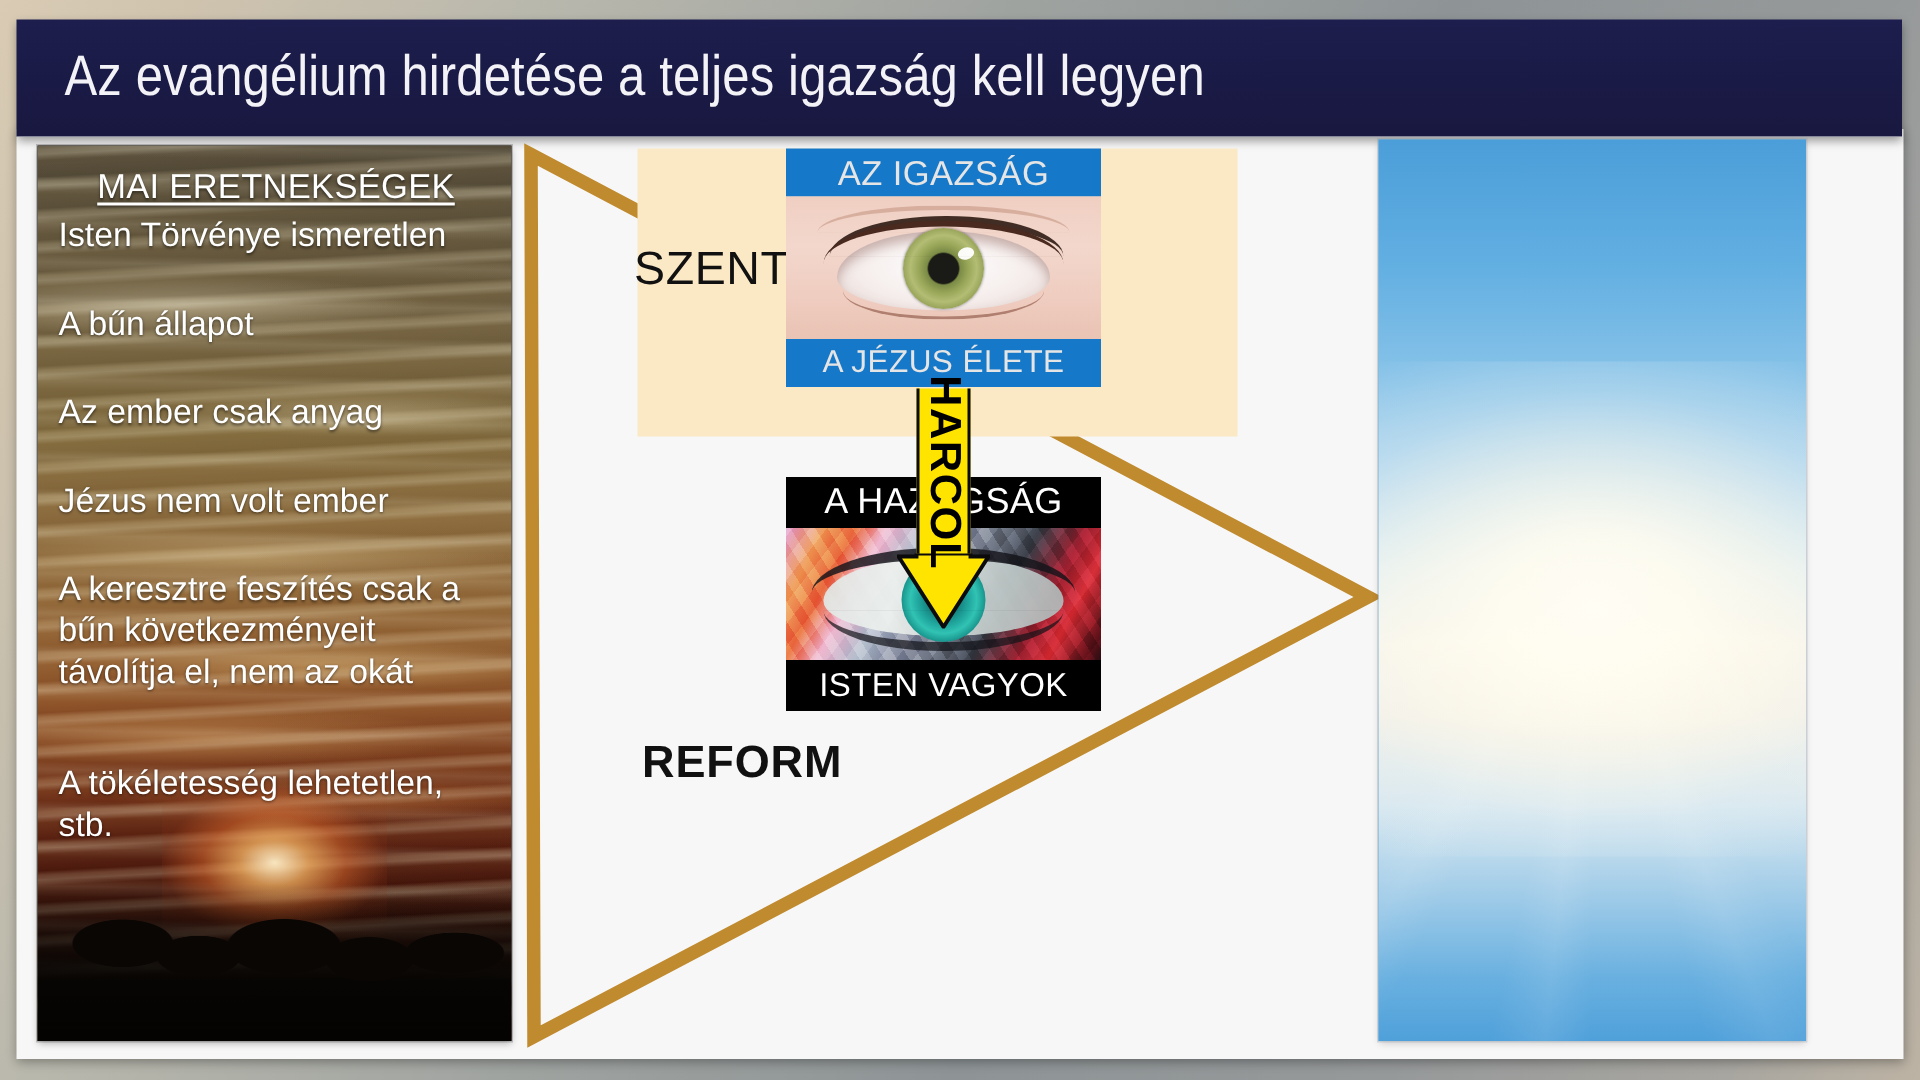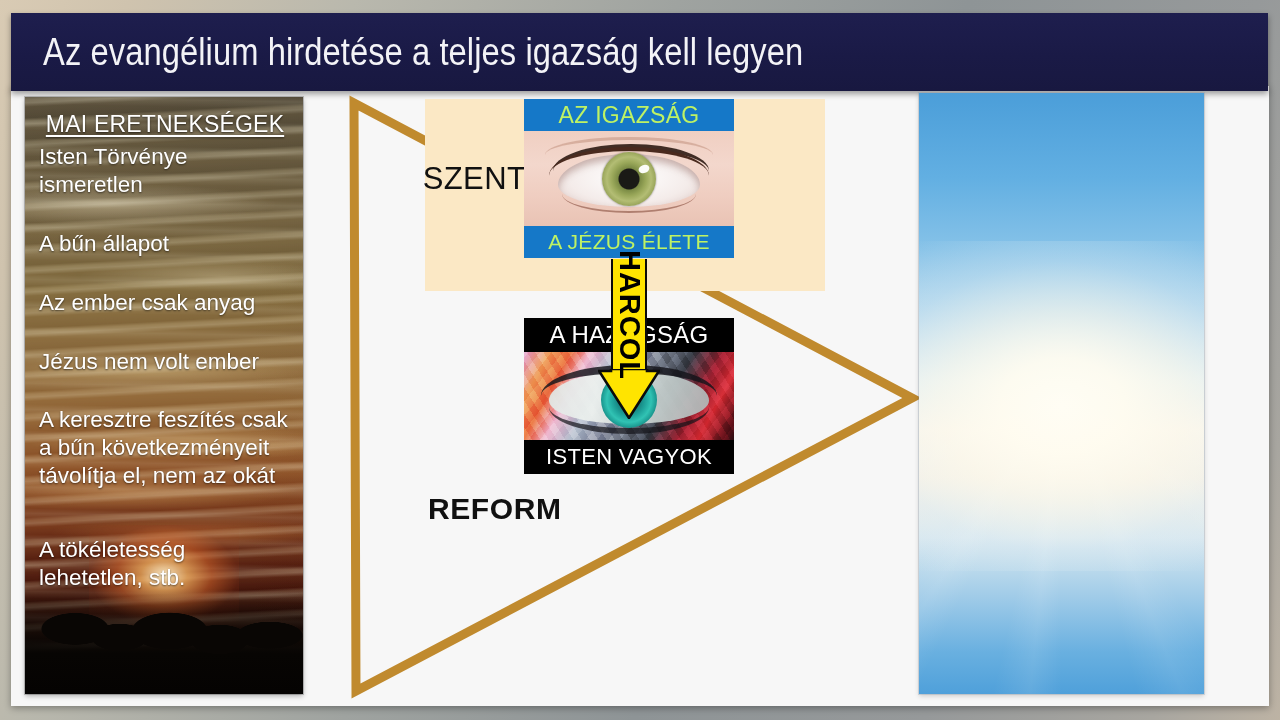--- a/index.html
+++ b/index.html
@@ -59,21 +59,21 @@
     white-space: nowrap;
     transform-origin: left center;
     transform: translateY(-50%) scaleX(.86);
   }
 
   
   #leftpanel {
     position: absolute;
     left: 25px;
     top: 97px;
-    width: 278px;
+    width: 316px;
     height: 597px;
     overflow: hidden;
     box-shadow: 0 0 0 1px rgba(0,0,0,.20), 0 2px 5px rgba(0,0,0,.30);
     background: #100c07;
   }
   
   #leftpanel .sky {
     position: absolute;
     inset: 0;
     background:
@@ -214,21 +214,21 @@
     left: 524px;
     top: 99px;
     width: 210px;
     height: 159px;
   }
   #topcard .band {
     position: absolute;
     left: 0; right: 0;
     height: 32px;
     background: #1578c8;
-    color: #bef264;
+    color: #e5e5e5;
     display: flex;
     align-items: center;
     justify-content: center;
     font-family: "Liberation Sans Narrow", "Liberation Sans", sans-serif;
     font-size: 23px;
     letter-spacing: .3px;
   }
   #topcard .band.top { top: 0; }
   #topcard .band.bot { bottom: 0; font-size: 21px; }
   #topcard .pic {

